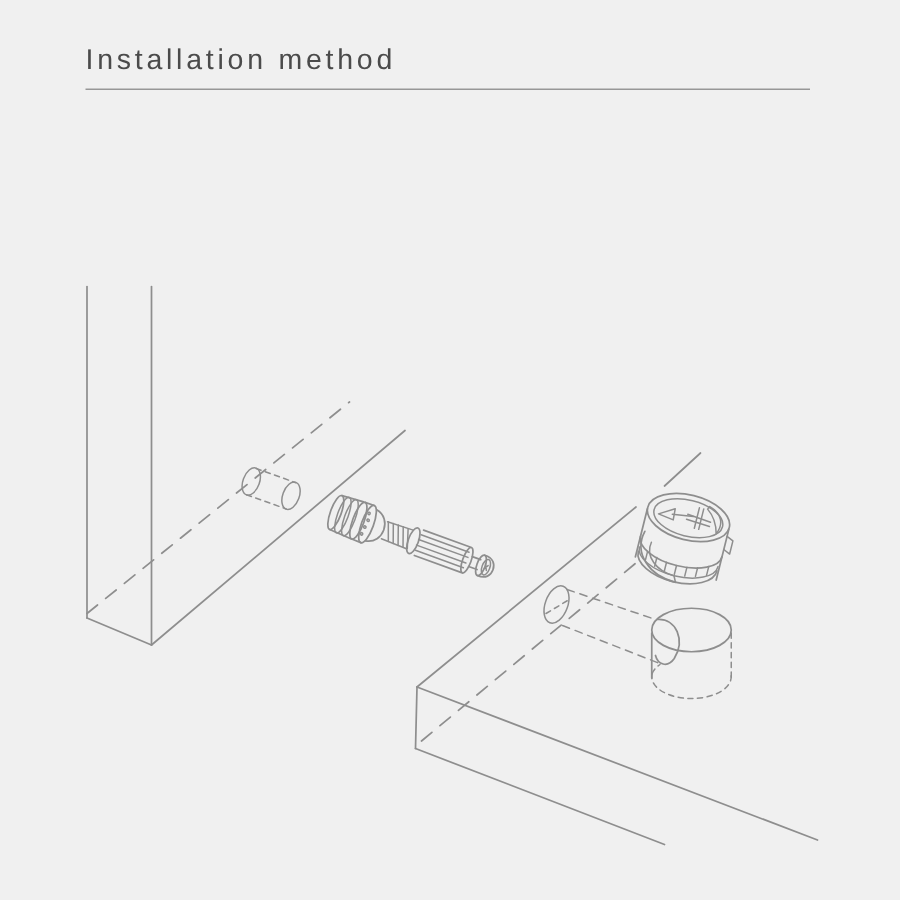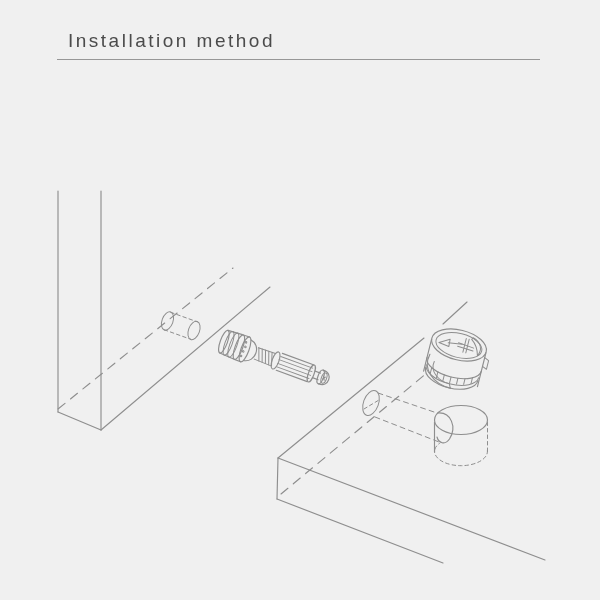--- a/index.html
+++ b/index.html
@@ -16,21 +16,20 @@
     overflow:hidden;
   }
   .stage{position:relative;width:600px;height:600px;}
   .title{
     position:absolute;left:57px;top:30px;
     font-size:19px;line-height:22px;
     letter-spacing:2.5px;
     color:var(--title-color);
     font-weight:400;
     white-space:nowrap;
-    margin-left:11px;
   }
   .rule{
     position:absolute;left:57px;top:59px;width:483px;height:0;
     border-top:1.2px solid var(--underline-color);
   }
   svg{position:absolute;left:0;top:0;}
   .ln{stroke:var(--line-color);stroke-width:1.15;fill:none;stroke-linecap:round;stroke-linejoin:round;}
   .dash-long{stroke-dasharray:9 7;}
   .dash-med{stroke-dasharray:5 4;}
   .dash-sm{stroke-dasharray:3.5 3;}

